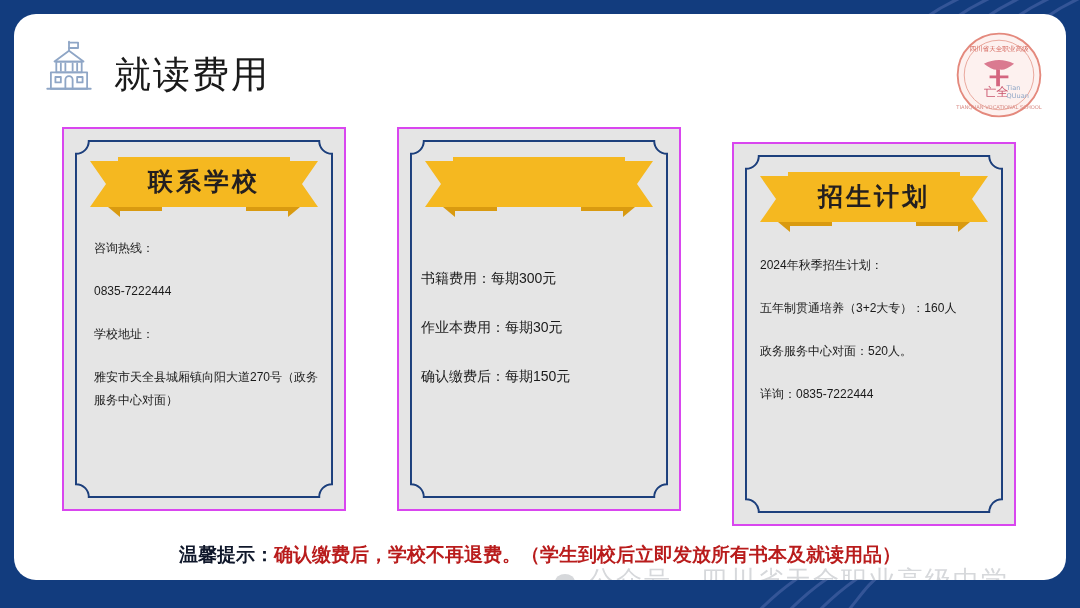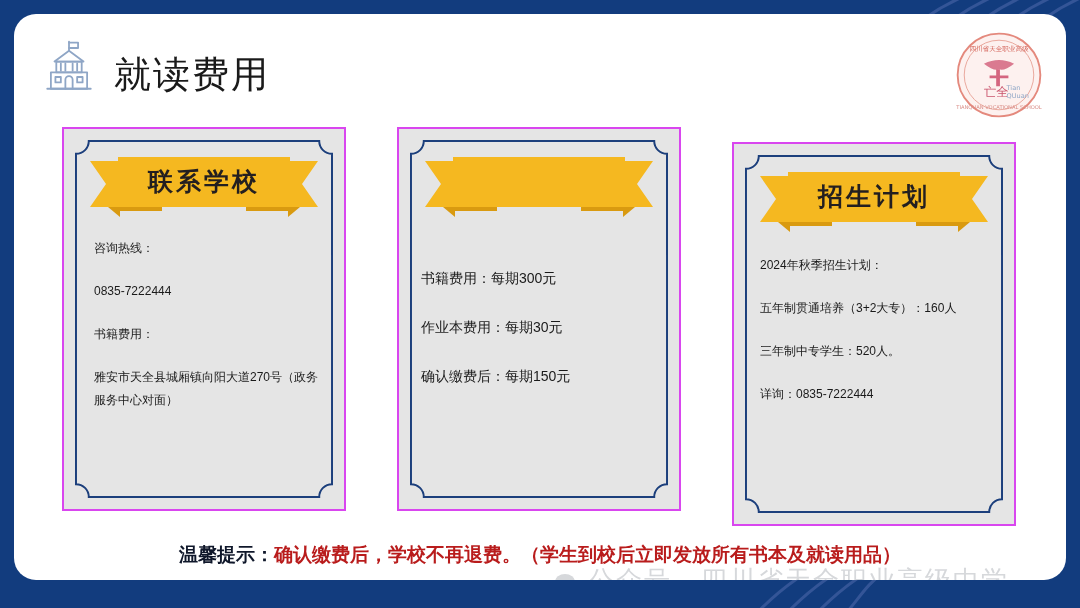--- a/index.html
+++ b/index.html
@@ -293,21 +293,21 @@
             <path d="M0 6 L30 6 L30 52 L0 52 L16 29 Z" fill="#f5b820"></path>
             <path d="M228 6 L198 6 L198 52 L228 52 L212 29 Z" fill="#f5b820"></path>
             <rect x="28" y="2" width="172" height="50" fill="#f5b820"></rect>
           </svg>
           <div class="ribbon-label">联系学校</div>
         </div>
 
         <div class="card-body">
           <p>咨询热线：</p>
           <p>0835-7222444</p>
-          <p>书籍费用：</p>
+          <p>学校地址：</p>
           <p>雅安市天全县城厢镇向阳大道270号（政务服务中心对面）</p>
         </div>
       </div>
 
       <div class="card card-2">
         <div class="card-inner-frame">
           <svg viewBox="0 0 262 362" preserveAspectRatio="none">
             <path d="M14 1 H248 A13 13 0 0 0 261 14 V348 A13 13 0 0 0 248 361 H14 A13 13 0 0 0 1 348 V14 A13 13 0 0 0 14 1 Z" fill="none" stroke="#1c3f7c" stroke-width="2"></path>
           </svg>
         </div>
@@ -347,21 +347,21 @@
             <path d="M0 6 L30 6 L30 52 L0 52 L16 29 Z" fill="#f5b820"></path>
             <path d="M228 6 L198 6 L198 52 L228 52 L212 29 Z" fill="#f5b820"></path>
             <rect x="28" y="2" width="172" height="50" fill="#f5b820"></rect>
           </svg>
           <div class="ribbon-label">招生计划</div>
         </div>
 
         <div class="card-body">
           <p>2024年秋季招生计划：</p>
           <p>五年制贯通培养（3+2大专）：160人</p>
-          <p>三年制中专学生：520人。</p>
+          <p>政务服务中心对面：520人。</p>
           <p>详询：0835-7222444</p>
         </div>
       </div>
 
     </div>
 
     <div class="note">
       <span class="warn-label">温馨提示：</span><span class="warn-text">确认缴费后，学校不再退费。（学生到校后立即发放所有书本及就读用品）</span>
     </div>
 

